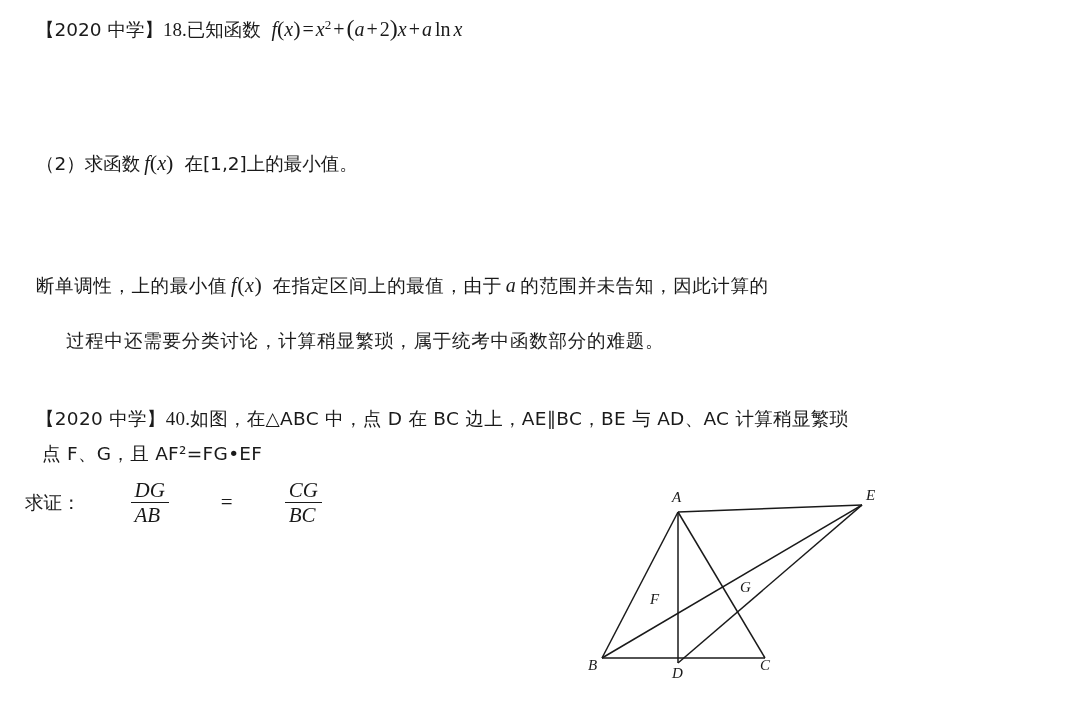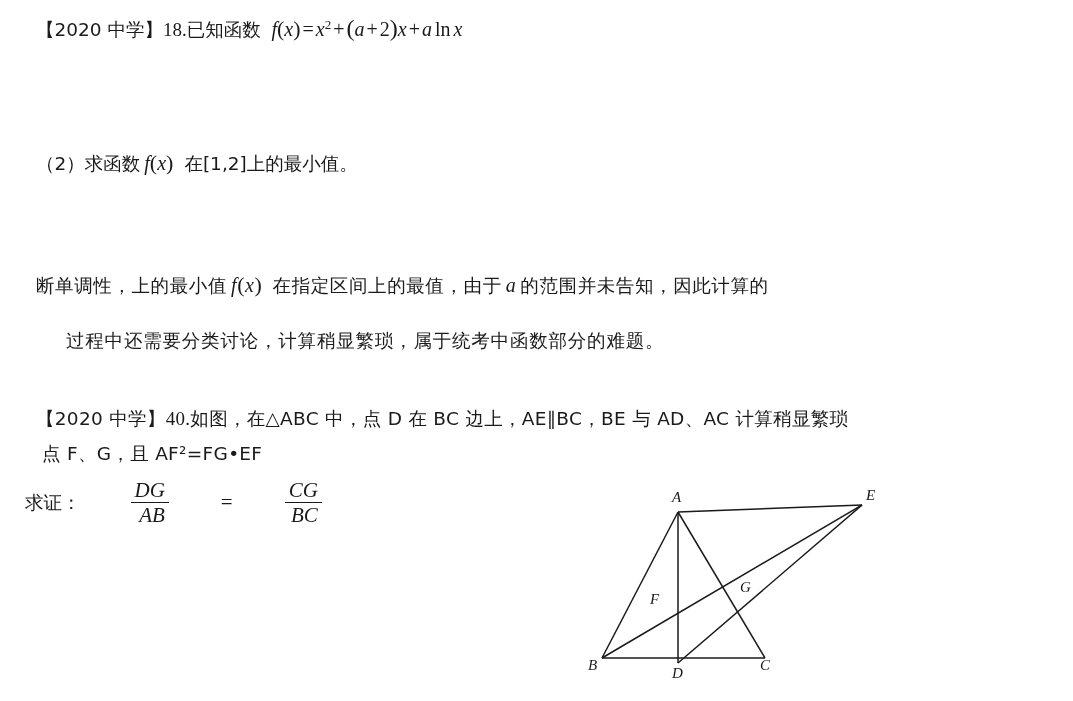--- a/index.html
+++ b/index.html
@@ -68,21 +68,21 @@
     position: absolute;
     font-family: "DejaVu Sans", sans-serif;
     font-size: 18.5px;
     white-space: nowrap;
   }
 
   
   .frac {
     display: inline-block;
     vertical-align: middle;
-    text-align: right;
+    text-align: left;
     font-family: "Liberation Serif", serif;
     font-style: italic;
     font-size: 21px;
     line-height: 1.15;
     margin: 0 2px;
   }
   .frac .num { display: block; padding: 0 4px; }
   .frac .den { display: block; padding: 0 4px; border-top: 1.4px solid #1a1a1a; }
 
   .eqline {

